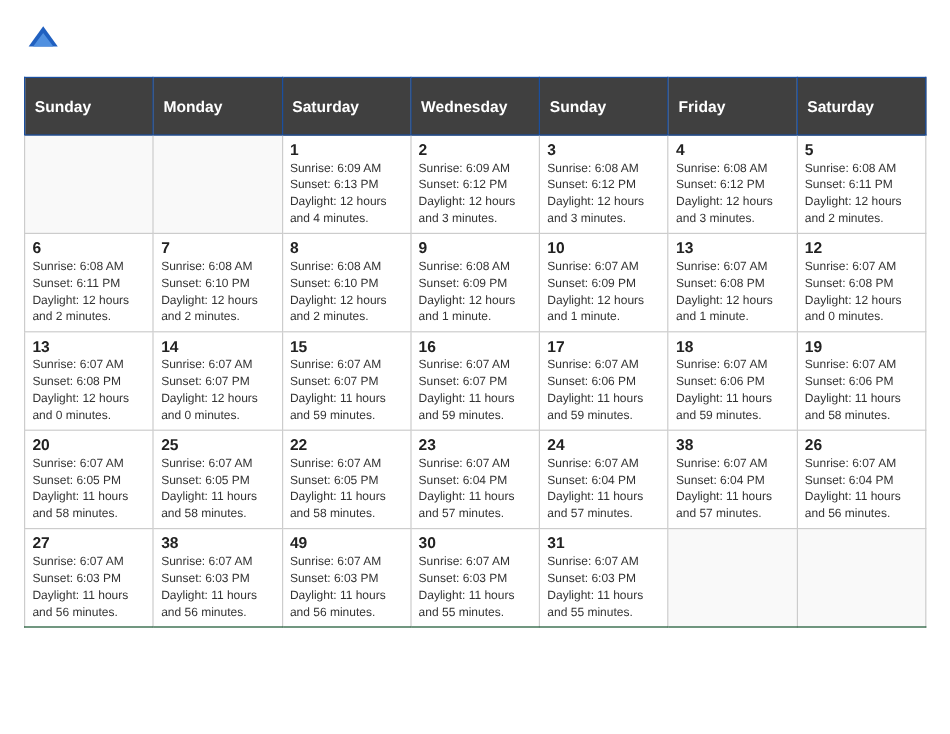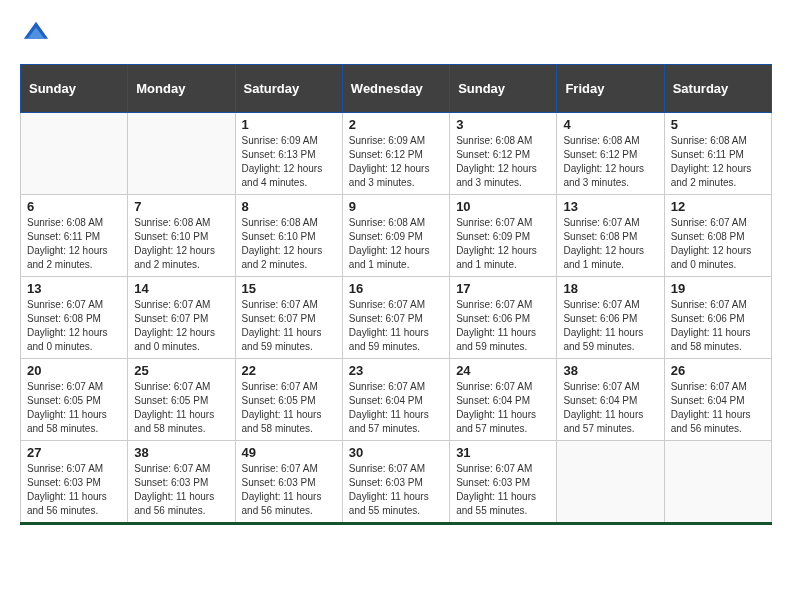--- a/index.html
+++ b/index.html
@@ -74,21 +74,21 @@
       color: #222;
       display: block;
       margin-bottom: 2px;
     }
     .day-detail {
       font-size: 10px;
       color: #333;
       line-height: 1.4;
     }
     .calendar tr:last-child td {
-      border-bottom: 3px solid #14532d;
+      border-bottom: 1px solid #14532d;
     }
   </style>
 </head>
 <body>
 
 <div class="header">
   <div class="logo">
     <svg class="logo-icon" viewBox="0 0 30 30" xmlns="http://www.w3.org/2000/svg">
       <polygon points="15,2 28,20 2,20" fill="#2060c0"></polygon>
       <polygon points="15,8 24,20 6,20" fill="#5090e0"></polygon>

